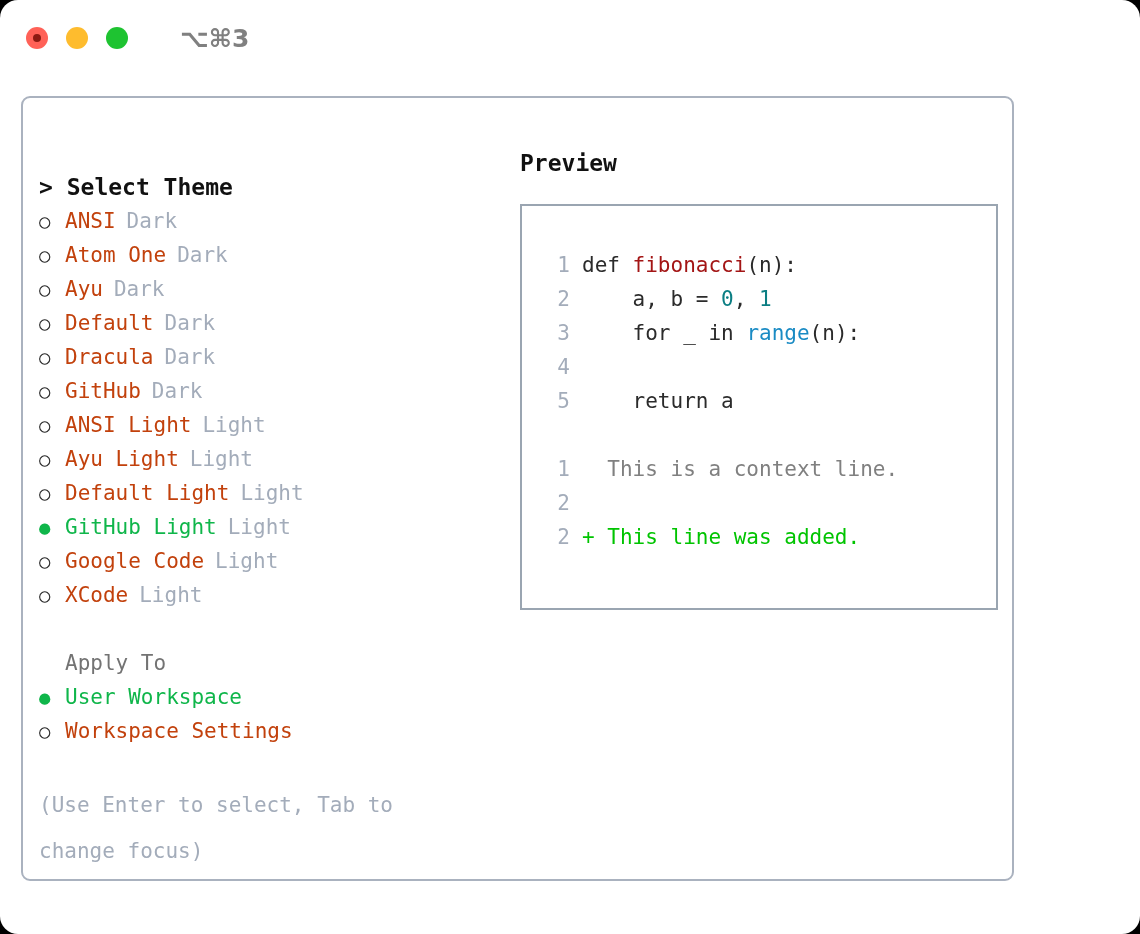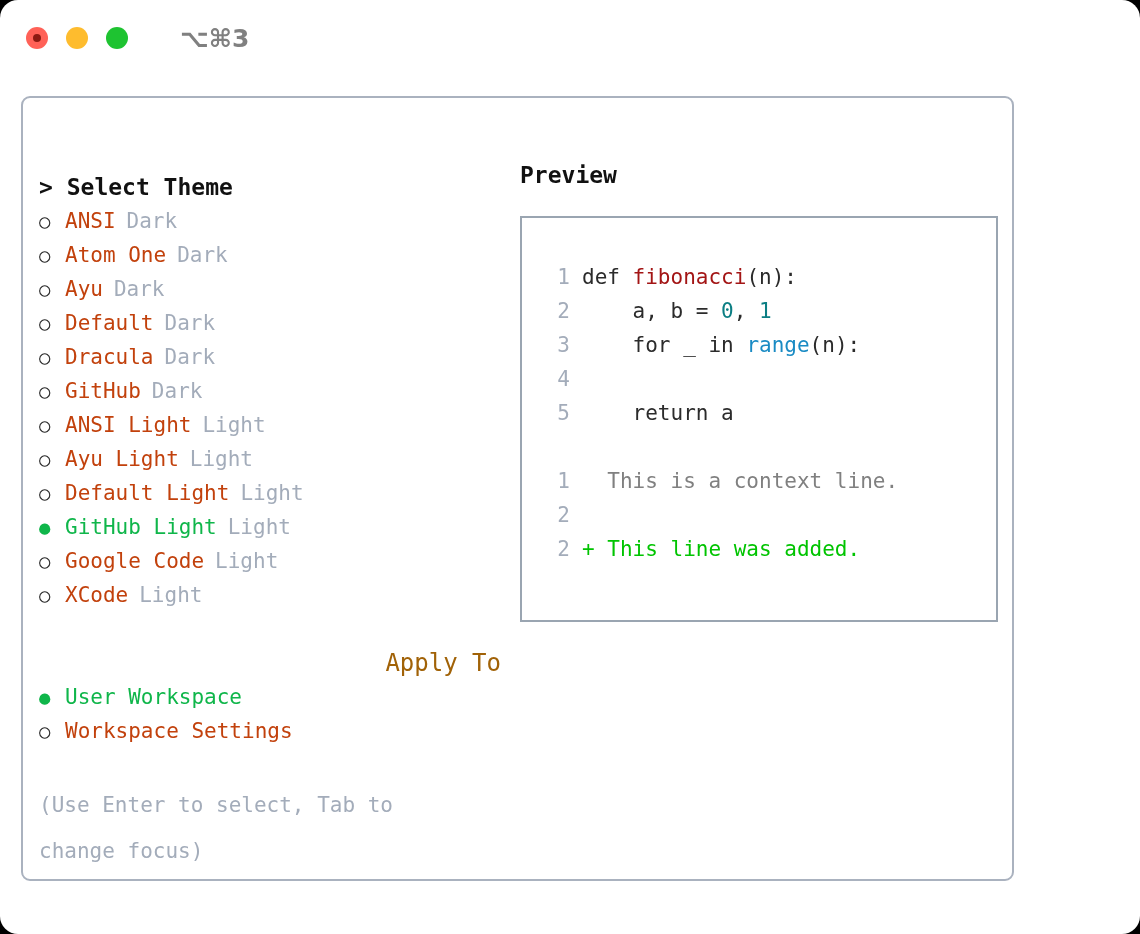--- a/index.html
+++ b/index.html
@@ -98,39 +98,38 @@
   .opt-label { color: #c2410c; }
   .opt-label.selected { color: #0fb64a; }
   .opt-tag {
     color: #a3acba;
     margin-left: 11px;
   }
 
   .spacer-row { height: 34px; }
 
   .apply-label {
-    font-size: 24px;
-    color: #a16207;
+    font-size: 21px;
+    color: #737373;
     line-height: 34px;
     padding-left: 26px;
     white-space: pre;
-    text-align: right;
   }
 
   .hint {
     margin-top: 34px;
     font-size: 21px;
     color: #a3acba;
     line-height: 46px;
     width: 404px;
     white-space: pre-wrap;
   }
 
   
-  .right-col { flex: 1 1 auto; padding-left: 19px; margin-top: 12px; }
+  .right-col { flex: 1 1 auto; padding-left: 19px; }
 
   .preview-title {
     font-size: 23px;
     font-weight: bold;
     color: #111111;
     line-height: 34px;
     white-space: pre;
   }
 
   .preview-box {

